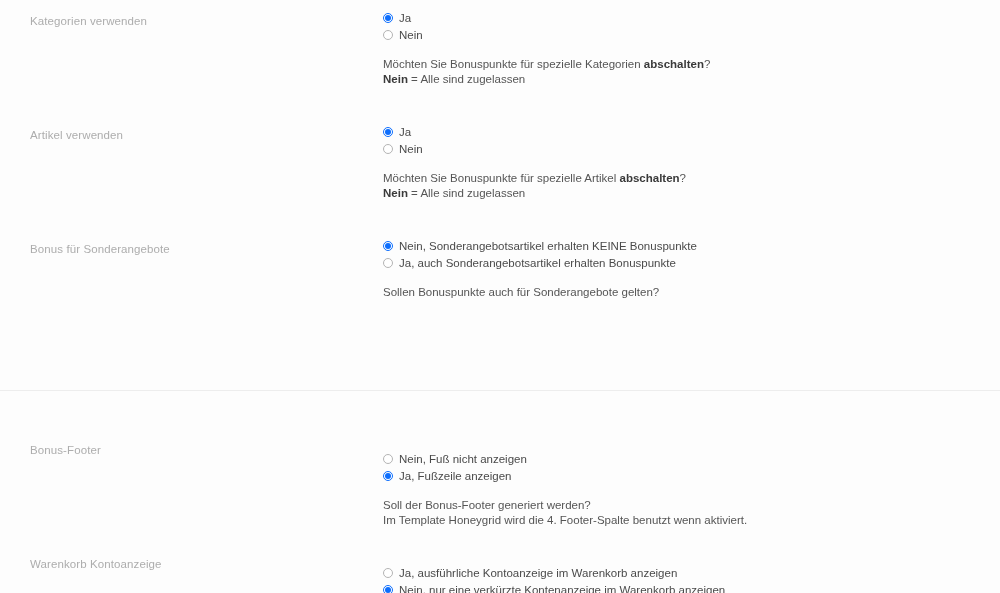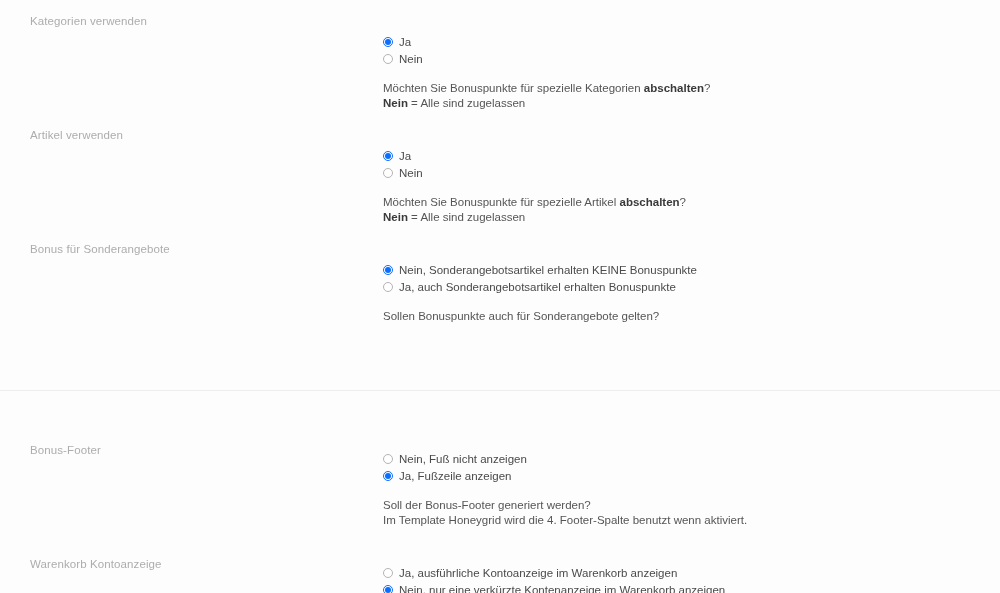--- a/index.html
+++ b/index.html
@@ -37,21 +37,21 @@
     color: #adadad;
     font-weight: 400;
     letter-spacing: 0.1px;
     line-height: 14px;
     white-space: nowrap;
     margin-left: 16px;
   }
   .row-control-cell {
     flex: 1 1 auto;
     box-sizing: border-box;
-    padding-top: 34px;
+    padding-top: 10px;
   }
   .radio-group {
     display: block;
   }
   .radio-option {
     display: flex;
     align-items: center;
     height: 16px;
     margin-bottom: 1px;
     cursor: pointer;

